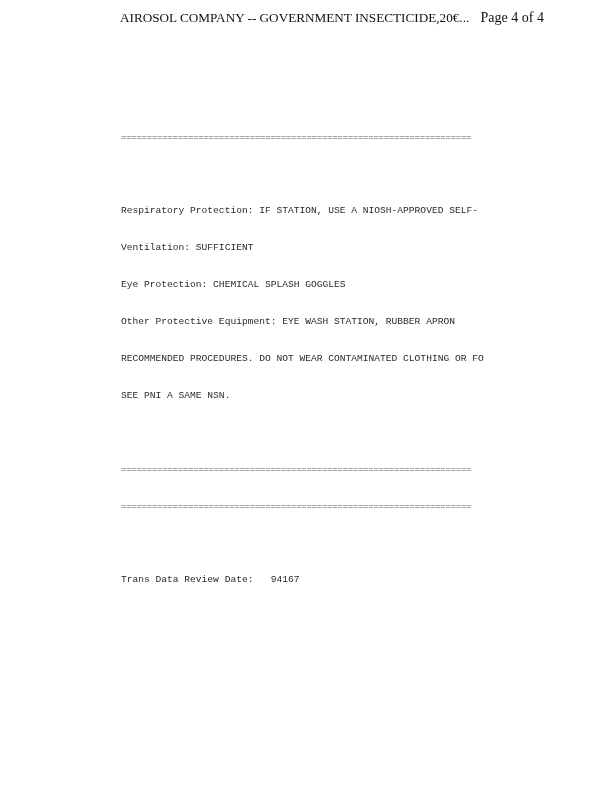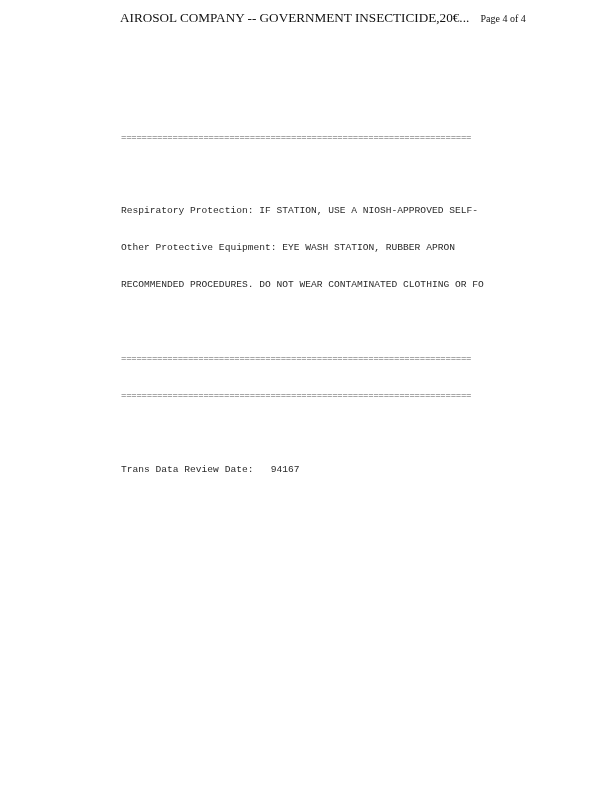--- a/index.html
+++ b/index.html
@@ -5,21 +5,21 @@
   html, body { margin: 0; padding: 0; }
   body {
     width: 607px; height: 792px; background: #ffffff; position: relative;
     overflow: hidden; color: #1a1a1a;
   }
   .header {
     position: absolute; left: 120px; top: 10px;
     font-family: "Liberation Serif", serif; font-size: 13.2px; color: #111;
     white-space: nowrap;
   }
-  .header .page { margin-left: 8px; font-size: 10px; }
+  .header .page { margin-left: 8px; font-size: 14px; }
   .content {
     position: absolute; left: 121px; top: 107px; width: 390px;
     font-family: "Liberation Mono", monospace; font-size: 9.6px;
     line-height: 12.3px; color: #2a2a2a; white-space: pre;
   }
   .line { height: 12.3px; overflow: hidden; }
   .sep { color: #555; letter-spacing: -0.25px; font-size: 9px; }
   .heading { text-align: center; }
   .footer {
     position: absolute; top: 764px; left: 120px;
@@ -35,22 +35,25 @@
 <div class="header">
   <span>AIROSOL COMPANY -- GOVERNMENT INSECTICIDE,20€...</span>
   <span class="page">Page 4 of 4</span>
 </div>
 
 <div class="content">
   <div class="line sep">====================================================================</div>
 
   <div>
     <div class="line">Respiratory Protection: IF STATION, USE A NIOSH-APPROVED SELF-</div>
+    <div class="line">Ventilation: SUFFICIENT</div>
+    <div class="line">Eye Protection: CHEMICAL SPLASH GOGGLES</div>
     <div class="line">Other Protective Equipment: EYE WASH STATION, RUBBER APRON</div>
     <div class="line">RECOMMENDED PROCEDURES. DO NOT WEAR CONTAMINATED CLOTHING OR FO</div>
+    <div class="line">SEE PNI A SAME NSN.</div>
   </div>
 
   <div class="line sep">====================================================================</div>
   <div class="line sep">====================================================================</div>
 
   <div>
     <div class="line">Trans Data Review Date:   94167</div>
     
     
     

